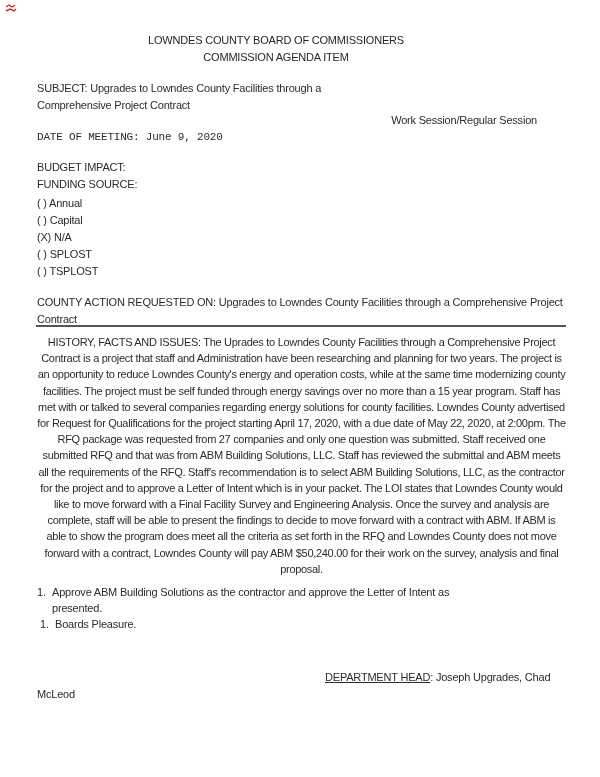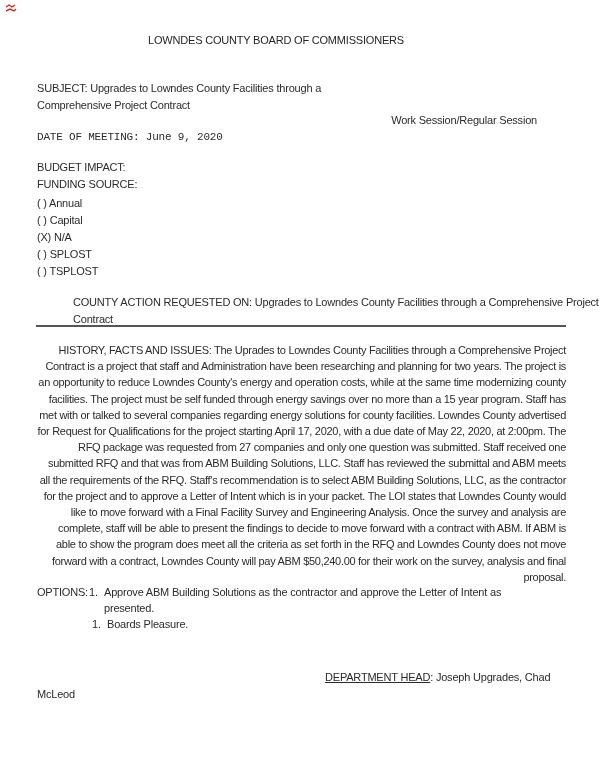--- a/index.html
+++ b/index.html
@@ -60,37 +60,36 @@
     top: 195px;
     left: 37px;
     line-height: 17px;
   }
 
   .county {
     top: 294px;
     left: 37px;
     width: 528px;
     line-height: 17px;
-    margin-left: 36px;
   }
 
   .rule {
     top: 325px;
     left: 36px;
     width: 530px;
     border-top: 2px solid #555555;
   }
 
   .history {
-    top: 342px;
+    top: 334px;
     left: 37px;
     width: 529px;
     line-height: 16.2px;
     letter-spacing: -0.3px;
-    text-align: right;
+    text-align: center;
   }
 
   .options {
     top: 584px;
     left: 37px;
     width: 528px;
     display: flex;
     line-height: 16px;
   }
   .opt-label { width: 52px; flex: 0 0 auto; }
@@ -116,20 +115,21 @@
 
   <span class="red-mark">
     <svg width="12" height="9" viewBox="0 0 12 9">
       <path d="M1 3 L4 1 L7 3 L10 1" stroke="#cc2a1d" stroke-width="1.4" fill="none"></path>
       <path d="M1 7 L5 5 L9 7 L11 5" stroke="#cc2a1d" stroke-width="1.4" fill="none"></path>
     </svg>
   </span>
 
   <div class="title">
     <div>LOWNDES COUNTY BOARD OF COMMISSIONERS</div>
+    <div>COMMISSION AGENDA ITEM</div>
   </div>
 
   <div class="abs subject">SUBJECT: Upgrades to Lowndes County Facilities through a Comprehensive Project Contract</div>
 
   <div class="abs session">Work Session/Regular Session</div>
 
   <div class="abs meeting">DATE OF MEETING: June 9, 2020</div>
 
   <div class="abs budget-impact">BUDGET IMPACT:</div>
 
@@ -143,21 +143,20 @@
     <div>( ) TSPLOST</div>
   </div>
 
   <div class="abs county">COUNTY ACTION REQUESTED ON: Upgrades to Lowndes County Facilities through a Comprehensive Project Contract</div>
 
   <div class="abs rule"></div>
 
   <div class="abs history">HISTORY, FACTS AND ISSUES: The Uprades to Lowndes County Facilities through a Comprehensive Project Contract is a project that staff and Administration have been researching and planning for two years.  The project is an opportunity to reduce Lowndes County's energy and operation costs, while at the same time modernizing county facilities.  The project must be self funded through energy savings over no more than a 15 year program.  Staff has met with or talked to several companies regarding energy solutions for county facilities.  Lowndes County advertised for Request for Qualifications for the project starting April 17, 2020, with a due date of May 22, 2020, at 2:00pm.  The RFQ package was requested from 27 companies and only one question was submitted.  Staff received one submitted RFQ and that was from ABM Building Solutions, LLC.  Staff has reviewed the submittal and ABM meets all the requirements of the RFQ.  Staff's recommendation is to select ABM Building Solutions, LLC, as the contractor for the project and to approve a Letter of Intent which is in your packet.  The LOI states that Lowndes County would like to move forward with a Final Facility Survey and Engineering Analysis.  Once the survey and analysis are complete, staff will be able to present the findings to decide to move forward with a contract with ABM.  If ABM is able to show the program does meet all the criteria as set forth in the RFQ and Lowndes County does not move forward with a contract, Lowndes County will pay ABM $50,240.00 for their work on the survey, analysis and final proposal.</div>
 
   <div class="abs options">
-    <span class="opt-label">OPTIONS:</span>
     <div class="opt-items">
       <div class="opt-item">
         <span class="num">1.</span>
         <span class="txt">Approve ABM Building Solutions as the contractor and approve the Letter of Intent as presented.</span>
       </div>
       <div class="opt-item opt-item2">
         <span class="num">1.</span>
         <span class="txt">Boards Pleasure.</span>
       </div>
     </div>

